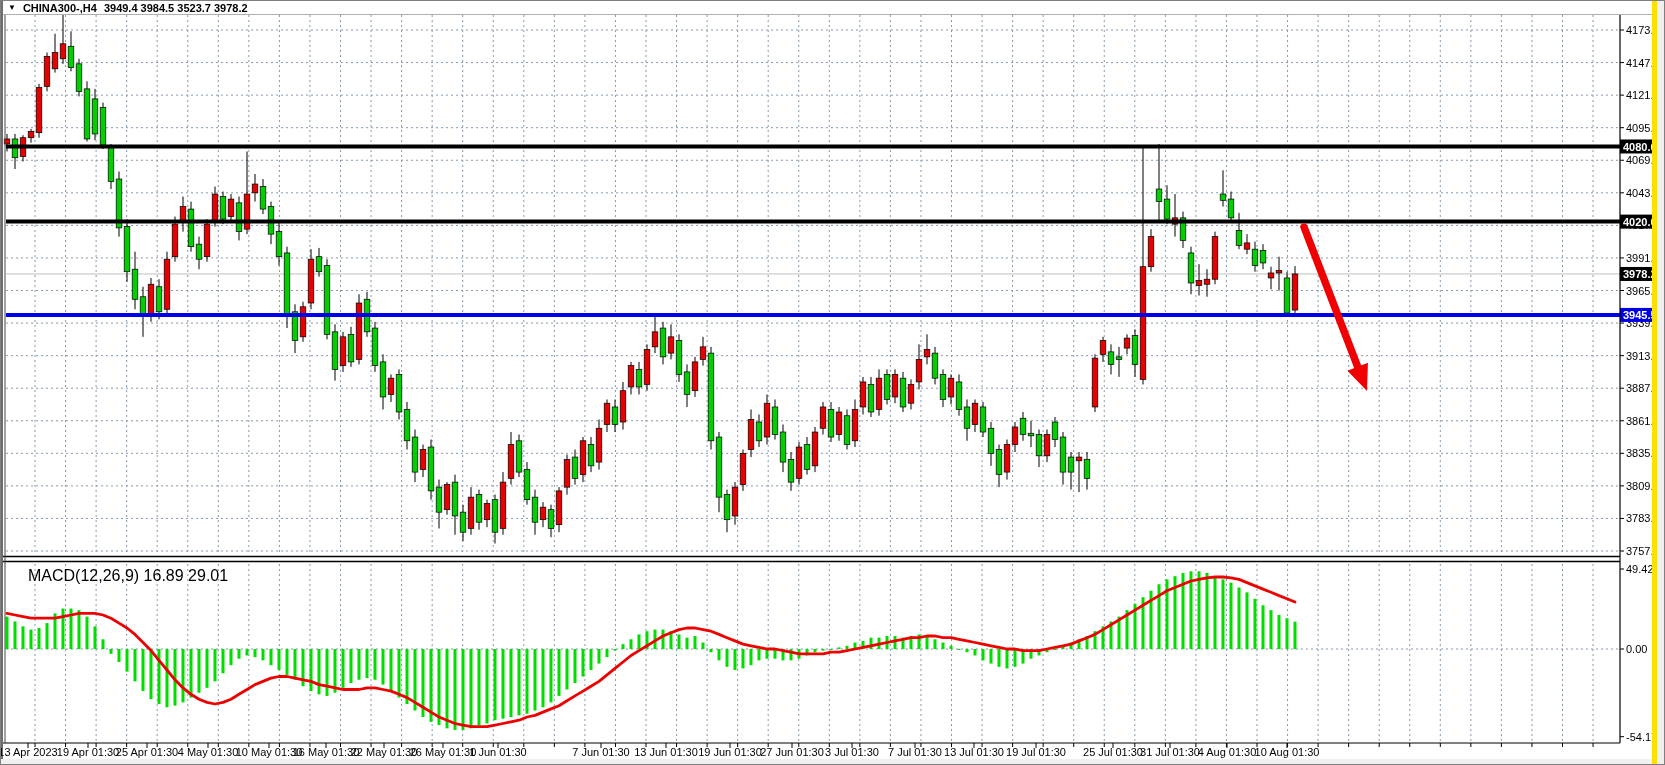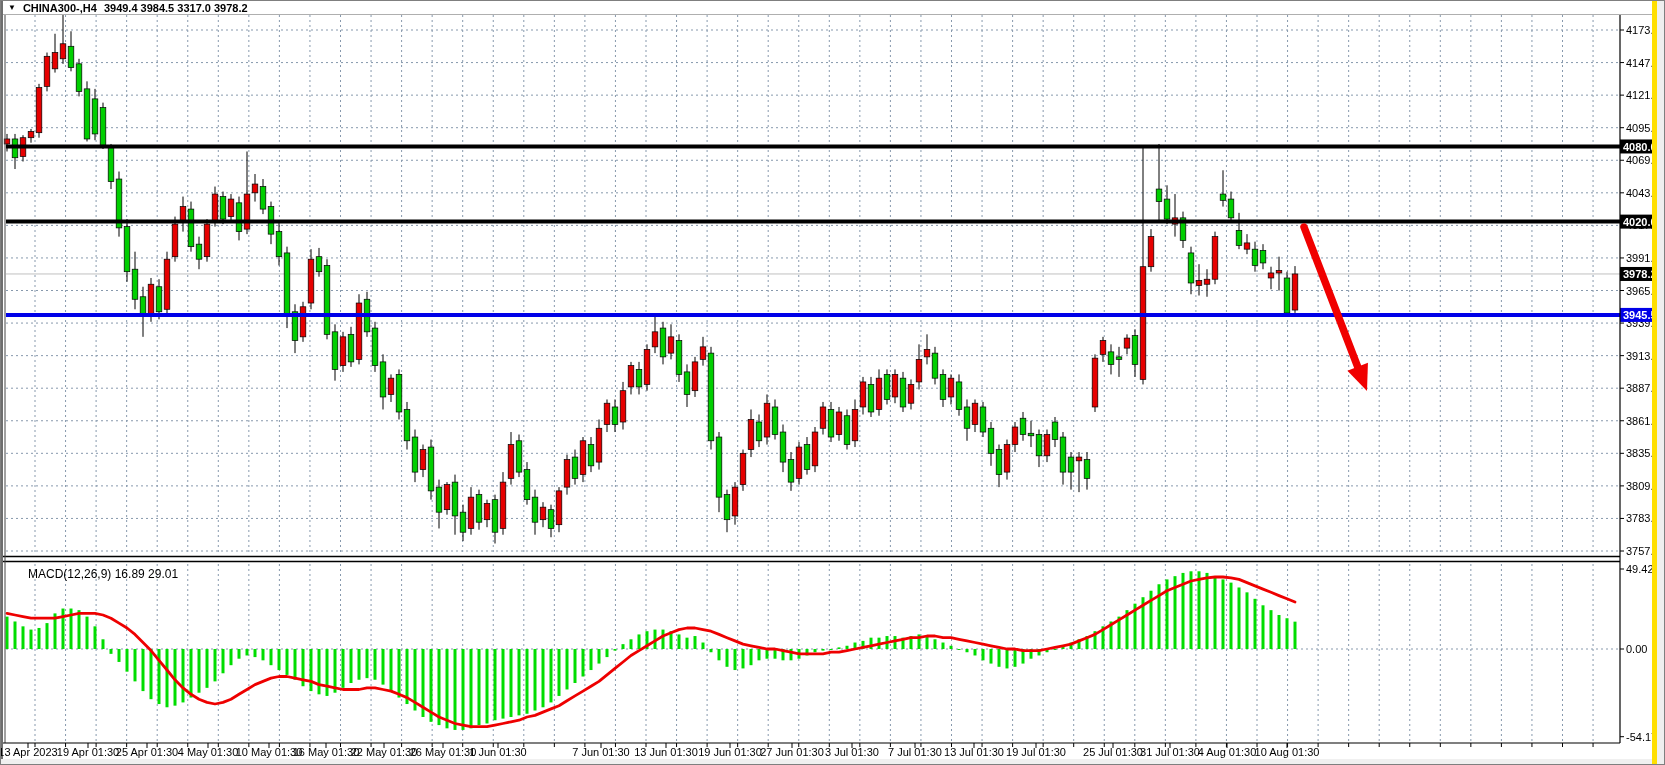--- a/index.html
+++ b/index.html
@@ -2,36 +2,36 @@
 <html><head>
 <meta charset="utf-8">
 <style>
   html,body{margin:0;padding:0;background:#d4d0c8;}
   .stage{position:relative;width:1665px;height:765px;background:#ffffff;overflow:hidden;
          font-family:"Liberation Sans",sans-serif;border:1px solid #7f7f7f;box-sizing:border-box;}
   .frame-edge{position:absolute;left:0;top:0;width:2px;height:765px;background:#6e6e6e;}
   .chart-header{position:absolute;left:7px;top:1px;height:12px;display:flex;align-items:center;gap:7px;
                 font-size:11px;font-weight:bold;color:#000;white-space:nowrap;z-index:5;}
   .chart-header .dd{font-size:8px;transform:translateY(-1px);cursor:pointer;}
-  .macd-label{position:absolute;left:10px;top:566px;font-size:12px;color:#000;z-index:5;white-space:nowrap;padding-left:17px;}
+  .macd-label{position:absolute;left:10px;top:566px;font-size:16px;color:#000;z-index:5;white-space:nowrap;padding-left:17px;}
   svg text{font-family:"Liberation Sans",sans-serif;}
   .yellow-stripe{position:absolute;top:0;width:5px;height:765px;background:#ffdf00;z-index:6;}
   .right-gutter{position:absolute;top:0;width:9px;height:765px;background:#efefef;z-index:5;}
   .bottom-strip{position:absolute;left:0;top:758px;width:1665px;height:7px;background:#f0f0f0;z-index:4;}
 </style>
 </head>
 <body>
 
 <div class="stage">
   <div class="frame-edge"></div>
 
   <div class="chart-header">
     <span class="dd">▼</span>
     <span>CHINA300-,H4</span>
-    <span>3949.4 3984.5 3317.0 3978.2</span>
+    <span>3949.4 3984.5 3523.7 3978.2</span>
   </div>
 
   <div class="macd-label">MACD(12,26,9) 16.89 29.01</div>
 
   <svg id="chart-svg" width="1665" height="765" viewBox="0 0 1665 765" style="position:absolute;left:0;top:0;">
       <g>
         <line x1="5" y1="29" x2="1619" y2="29" stroke="#8799ad" stroke-width="1" stroke-dasharray="2 3"></line>
         <line x1="5" y1="61.5625" x2="1619" y2="61.5625" stroke="#8799ad" stroke-width="1" stroke-dasharray="2 3"></line>
         <line x1="5" y1="94.125" x2="1619" y2="94.125" stroke="#8799ad" stroke-width="1" stroke-dasharray="2 3"></line>
         <line x1="5" y1="126.6875" x2="1619" y2="126.6875" stroke="#8799ad" stroke-width="1" stroke-dasharray="2 3"></line>

